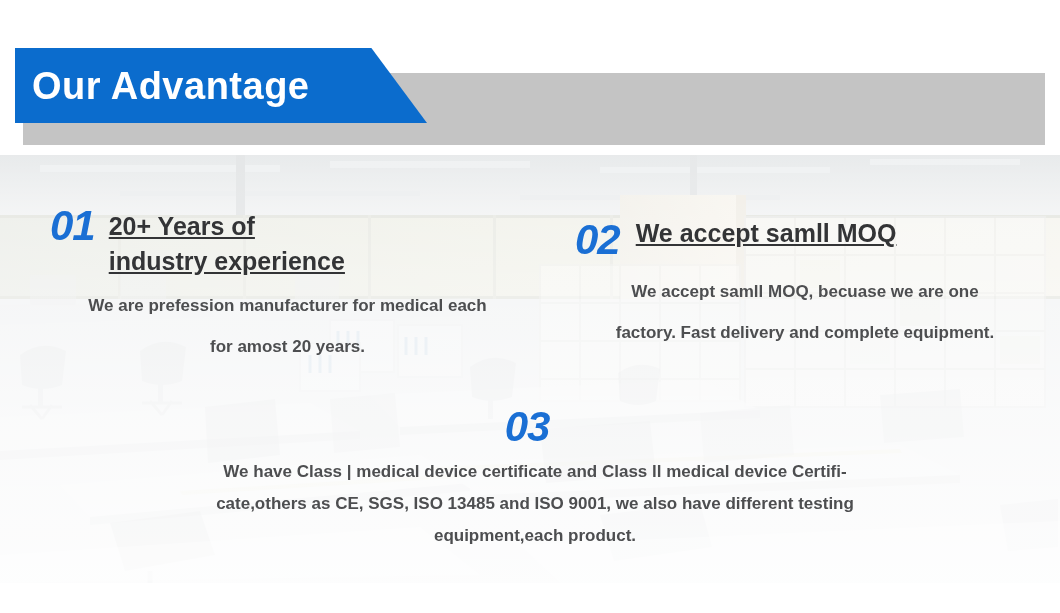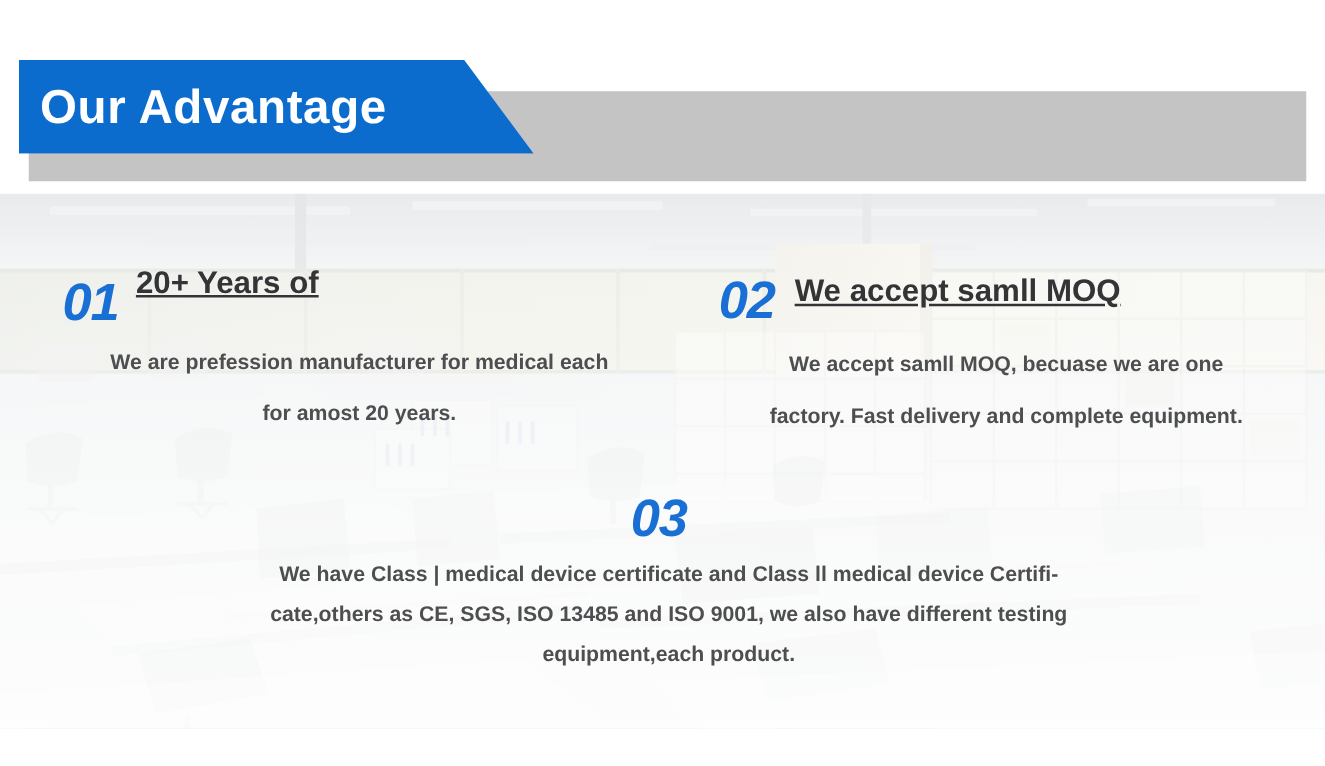--- a/index.html
+++ b/index.html
@@ -123,34 +123,34 @@
   .body-lines {
     color: #4d4e50;
     font-weight: bold;
     font-size: 17px;
     line-height: 41px;
     text-align: center;
   }
 
   
   #block-1 { left: 50px; top: 50px; width: 475px; }
-  #block-1 .num { margin-top: 16px; margin-right: 14px; }
+  #block-1 .num { margin-top: 0; margin-right: 14px; }
   #block-1 .head-lines { padding-top: 4px; }
   #block-1 .body-lines { margin-top: 6px; width: 475px; }
 
   
   #block-2 { left: 575px; top: 50px; width: 460px; }
   #block-2 .num { margin-top: 14px; margin-right: 16px; }
   #block-2 .head-lines { padding-top: 11px; }
   #block-2 .body-lines { margin-top: 10px; width: 460px; }
 
   
   #block-3 { left: 140px; top: 235px; width: 790px; }
   #block-3 .blk-head { justify-content: center; }
-  #block-3 .num { margin-top: 4px; margin-right: 16px; }
+  #block-3 .num { margin-top: 16px; margin-right: 16px; }
   #block-3 .head-lines { padding-top: 5px; text-align: center; }
   #block-3 .body-lines { margin-top: 8px; width: 790px; line-height: 32px; }
 
   .nowrap { white-space: nowrap; }
 </style>
 </head>
 <body>
 
 <div id="page">
 
@@ -328,20 +328,21 @@
     <div class="photo-wash"></div>
   </div>
 
   <div class="content">
 
     <div class="block" id="block-1">
       <div class="blk-head">
         <div class="num">01</div>
         <div class="head-lines">
           <div class="nowrap">20+ Years of</div>
+          <div class="nowrap">industry experience</div>
         </div>
       </div>
       <div class="body-lines">
         <div>We are prefession manufacturer for medical each</div>
         <div>for amost 20 years.</div>
       </div>
     </div>
 
     <div class="block" id="block-2">
       <div class="blk-head">

